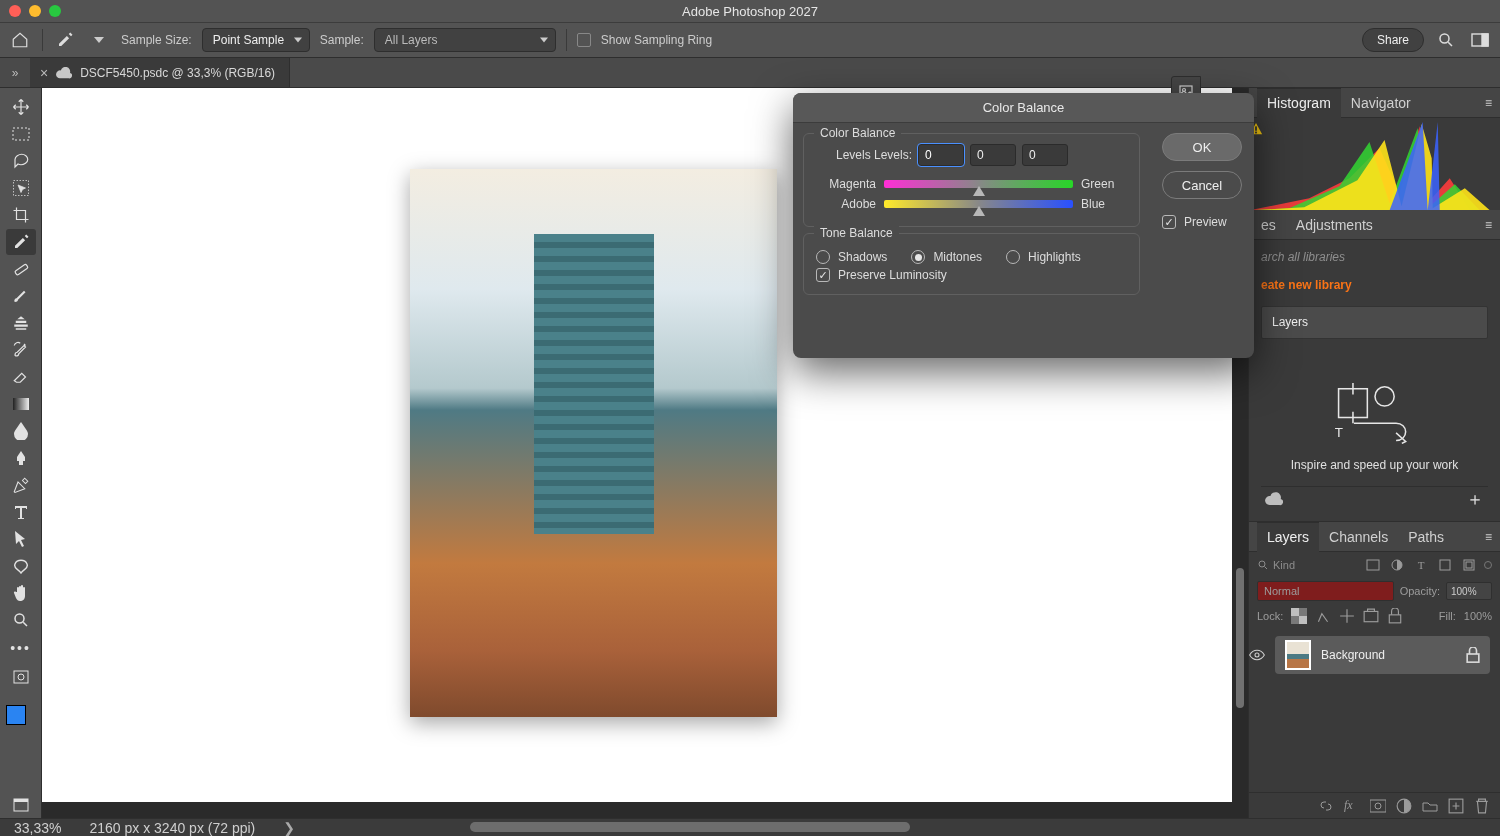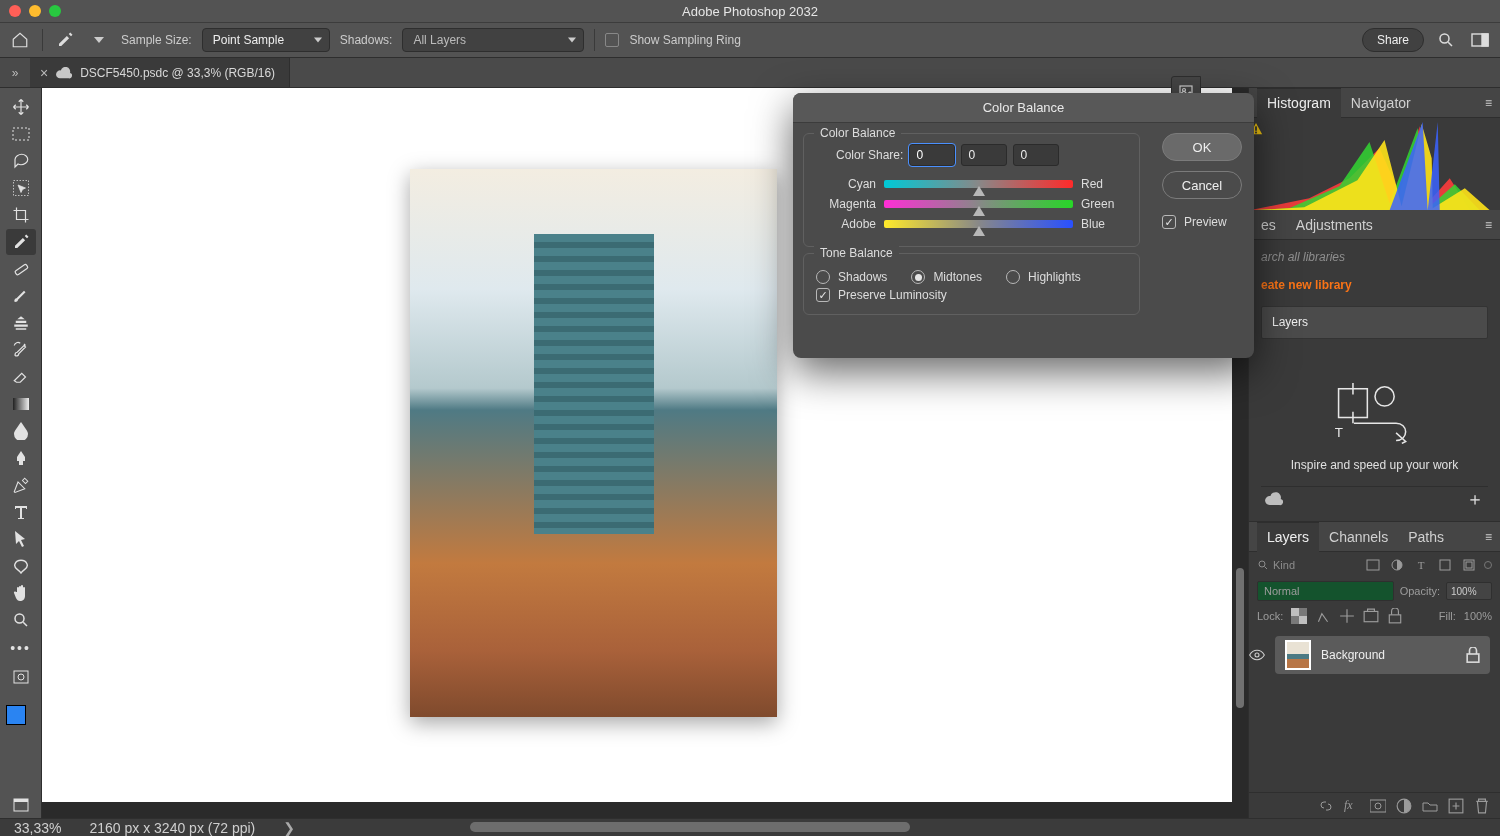--- a/index.html
+++ b/index.html
@@ -69,21 +69,21 @@
 .libs .bottombar { margin-top:auto; width:100%; height:26px; display:flex; align-items:center; border-top:1px solid #2e2e2e; padding:0 4px; }
 .libs .bottombar .plus { margin-left:auto; color:#e2e2e2; font-size:18px; }
 
 
 .layers-seg { background:#3a3a3a; border-top:1px solid #2e2e2e; }
 .layers-filter { height:26px; display:flex; align-items:center; gap:6px; padding:0 8px; color:#8c8c8c; font-size:11px; }
 .layers-filter .srch { flex:1; display:flex; align-items:center; gap:4px; }
 .layers-filter .ico { width:18px; height:18px; display:flex; align-items:center; justify-content:center; color:#9b9b9b; }
 .layers-filter .pill { width:8px; height:8px; border-radius:50%; border:1px solid #777; margin-left:auto; }
 .layers-row { height:26px; display:flex; align-items:center; padding:0 8px; gap:6px; color:#9c9c9c; font-size:11px; }
-.layers-row .select { flex:1; height:20px; background:#14532d; border:1px solid #2f2f2f; border-radius:2px; display:flex; align-items:center; padding:0 6px; position:relative; }
+.layers-row .select { flex:1; height:20px; background:#7f1d1d; border:1px solid #2f2f2f; border-radius:2px; display:flex; align-items:center; padding:0 6px; position:relative; }
 .layers-row .numfield { width:46px; height:18px; background:#444; border:1px solid #2f2f2f; border-radius:2px; display:flex; align-items:center; padding:0 4px; color:#ccc; font-size:10px; }
 .layers-lock { height:24px; display:flex; align-items:center; gap:8px; padding:0 8px; color:#9c9c9c; font-size:11px; }
 .layers-lock .ico { width:16px; height:16px; color:#9c9c9c; }
 .layer-item { margin:8px 10px; height:38px; background:#5b5b5b; border-radius:4px; display:flex; align-items:center; gap:10px; padding:12px 10px; color:#eee; }
 .layer-item .thumb { width:26px; height:30px; background:linear-gradient(to bottom,#e9e2d4 0 45%, #4c7a84 45% 65%, #b87646 65% 100%); border:2px solid #fff; }
 .layer-item .lock { margin-left:auto; width:14px; color:#d8d8d8; }
 .layers-bottom { height:26px; border-top:1px solid #2e2e2e; display:flex; align-items:center; justify-content:flex-end; gap:10px; padding:0 10px; color:#9b9b9b; }
 .layers-bottom .ico { width:16px; height:16px; }
 
 
@@ -133,45 +133,45 @@
 </style>
 </head>
 <body>
 
 <div class="titlebar">
   <div class="traffic-lights">
     <div class="dot tl-red"></div>
     <div class="dot tl-yellow"></div>
     <div class="dot tl-green"></div>
   </div>
-  <div class="title">Adobe Photoshop 2032</div>
+  <div class="title">Adobe Photoshop 2027</div>
 </div>
 
 <div class="optbar">
   <div class="icon-btn">
     <svg width="18" height="18" viewBox="0 0 24 24" fill="none" stroke="#ddd" stroke-width="1.6">
         <path d="M3 11 12 3l9 8v10H3z"></path>
       </svg>
   </div>
   <div class="vbar"></div>
   <div class="icon-btn">
     <svg width="18" height="18" viewBox="0 0 24 24" fill="#ddd">
         <path d="M19 2l3 3-2 2-3-3 2-2zm-4.5 4.5 3 3L7 20H4v-3L14.5 6.5z"></path>
       </svg>
   </div>
   <span class="icon-btn">
     <svg width="10" height="10">
         <path d="M0 2 5 8 10 2" fill="#ccc"></path>
       </svg>
   </span>
   <span class="lbl">Sample Size:</span>
-  <div class="select" style="width:128px">
+  <div class="select" style="width:108px">
     <span>Point Sample</span>
   </div>
-  <span class="lbl">Shadows:</span>
+  <span class="lbl">Sample:</span>
   <div class="select" style="width:182px;color:#bbb">
     <span>All Layers</span>
   </div>
   <div class="vbar"></div>
   <span class="chk"></span>
   <span class="lbl">Show Sampling Ring</span>
 
   <div class="share-btn">
     <span>Share</span>
   </div>
@@ -524,31 +524,24 @@
 </div>
 
 <div class="dialog-shadow">
   <div class="dialog-title">Color Balance</div>
   <div class="dialog-body">
     <div class="dialog-left">
 
       <div class="fieldset">
         <div class="legend">Color Balance</div>
         <div class="levels-row">
-          <span class="lbl" style="margin-left:20px">Color Share:</span>
+          <span class="lbl" style="margin-left:20px">Levels Levels:</span>
           <input class="focus" value="0" style="">
           <input value="0" style="">
           <input value="0" style="">
-        </div>
-        <div class="slider-row">
-          <div class="l">Cyan</div>
-          <div class="slider-track g-cyan-red">
-              <div class="handle"></div>
-            </div>
-          <div class="r">Red</div>
         </div>
         <div class="slider-row">
           <div class="l">Magenta</div>
           <div class="slider-track g-mag-grn">
               <div class="handle"></div>
             </div>
           <div class="r">Green</div>
         </div>
         <div class="slider-row">
           <div class="l">Adobe</div>

